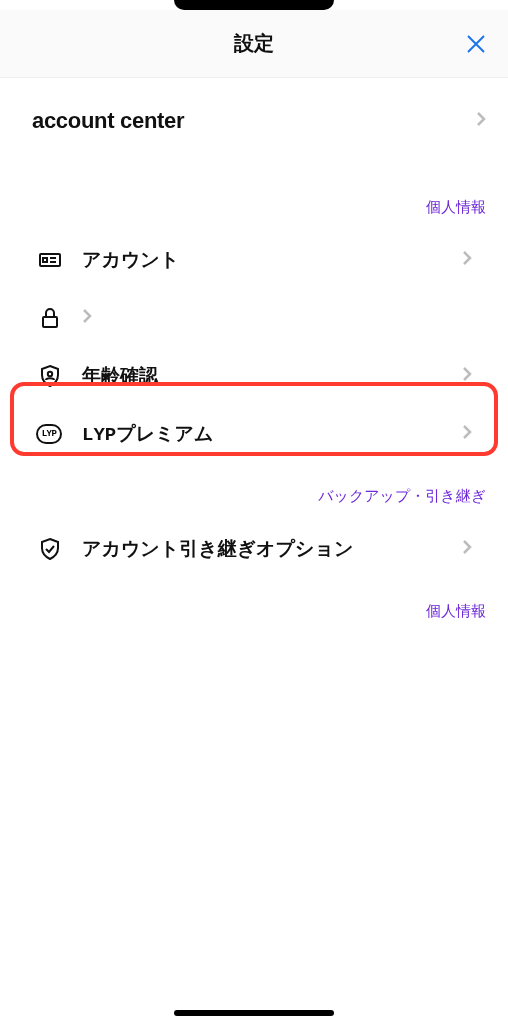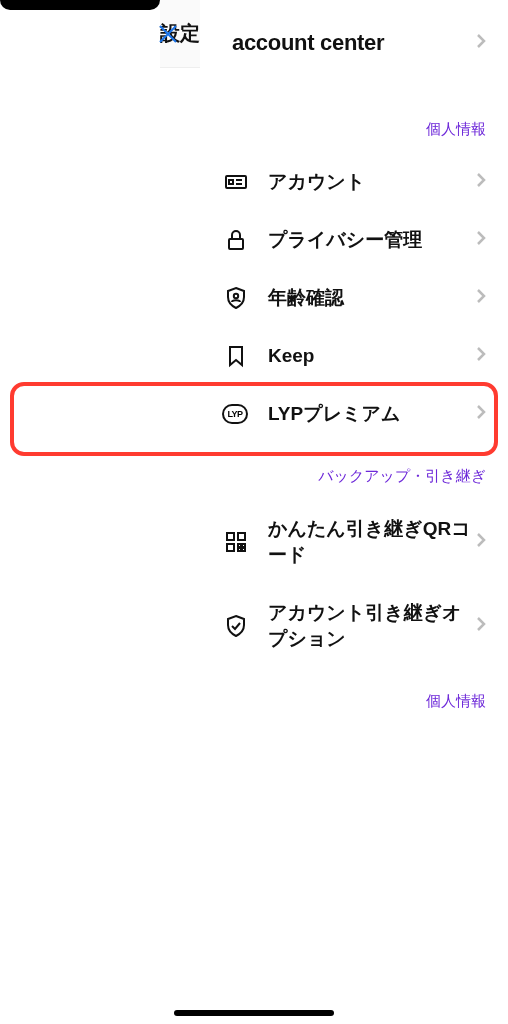--- a/index.html
+++ b/index.html
@@ -1,33 +1,33 @@
 <!DOCTYPE html>
 <html><head>
   <meta charset="utf-8">
   <style>
     * { box-sizing: border-box; margin: 0; padding: 0; }
     html, body { width: 508px; height: 1024px; font-family: -apple-system, "Hiragino Sans", sans-serif; background: #f5f5f5; overflow: hidden; }
-    .screen { width: 508px; height: 1024px; background: #fff; position: relative; display: flex; }
+    .screen { width: 508px; height: 1024px; background: #fff; position: relative; display: flex; flex-direction: column; }
     .notch { width: 160px; height: 10px; background: #000; border-radius: 0 0 20px 20px; margin: 0 auto; }
     .header { display: flex; align-items: center; justify-content: center; height: 68px; border-bottom: 1px solid #eee; position: relative; background: #fafafa; }
     .header-title { font-size: 20px; font-weight: 700; color: #111; }
     .close-btn { position: absolute; right: 18px; top: 50%; transform: translateY(-50%); width: 28px; height: 28px; display: flex; align-items: center; justify-content: center; cursor: pointer; }
     .close-btn svg { width: 24px; height: 24px; stroke: #1a73e8; stroke-width: 2; }
 
     .content { flex: 1; overflow-y: auto; padding-top: 30px; }
 
     .ac-section { padding: 0 22px 30px 22px; margin-left: 10px; }
     .ac-row { display: flex; align-items: center; justify-content: space-between; cursor: pointer; margin-bottom: 10px; }
     .ac-title { font-size: 22px; font-weight: 800; letter-spacing: -0.3px; color: #111; }
     .ac-desc { color: #9a9a9a; font-size: 15px; line-height: 1.55; margin-top: 4px; }
 
     .section-header { color: #6d28d9; font-size: 15px; padding: 24px 22px 14px 22px; text-align: right; }
 
-    .item { display: flex; align-items: center; padding: 16px 22px; cursor: pointer; position: relative; }
+    .item { display: flex; align-items: center; padding: 16px 36px; cursor: pointer; position: relative; font-family: Liberation Mono, monospace; }
     .item-icon { width: 26px; height: 26px; display: flex; align-items: center; justify-content: flex-end; margin-right: 20px; flex-shrink: 0; }
     .item-icon svg { width: 24px; height: 24px; stroke: #111; stroke-width: 2; fill: none; }
     .item-label { flex: 1; font-size: 19px; font-weight: 700; color: #111; }
     .chevron { flex-shrink: 0; }
     .chevron svg { width: 10px; height: 16px; stroke: #bcbcbc; stroke-width: 2.5; fill: none; }
 
     .highlight-box { position: absolute; border: 4px solid #ff3b30; border-radius: 14px; left: 10px; right: 10px; top: 382px; height: 74px; pointer-events: none; }
 
     .lyp-badge { width: 30px; height: 20px; border: 2px solid #111; border-radius: 10px; display: flex; align-items: center; justify-content: center; font-size: 9px; font-weight: 900; letter-spacing: -0.5px; }
 
@@ -76,82 +76,53 @@
           </svg></span>
     </div>
 
     <div class="item">
       <span class="item-icon">
           <svg viewBox="0 0 24 24">
             <rect x="5" y="11" width="14" height="10" rx="1"></rect>
             <path d="M8 11 V7 a4 4 0 0 1 8 0 V11"></path>
           </svg>
         </span>
-      <span class="item-label">プライバシー管理</span>
       <span class="chevron"><svg viewBox="0 0 10 16">
             <path d="M2 2 L8 8 L2 14"></path>
           </svg></span>
     </div>
 
     <div class="item">
       <span class="item-icon">
           <svg viewBox="0 0 24 24">
             <path d="M12 2 L20 5 V11 C20 16 16 20 12 22 C8 20 4 16 4 11 V5 Z"></path>
             <circle cx="12" cy="10" r="2.2"></circle>
             <path d="M8 16 C8 13.5 16 13.5 16 16"></path>
           </svg>
         </span>
       <span class="item-label">年齢確認</span>
       <span class="chevron"><svg viewBox="0 0 10 16">
             <path d="M2 2 L8 8 L2 14"></path>
           </svg></span>
     </div>
 
-    <div class="item">
-      <span class="item-icon">
-          <svg viewBox="0 0 24 24">
-            <path d="M6 3 H18 V21 L12 16 L6 21 Z"></path>
-          </svg>
-        </span>
-      <span class="item-label">Keep</span>
-      <span class="chevron"><svg viewBox="0 0 10 16">
-            <path d="M2 2 L8 8 L2 14"></path>
-          </svg></span>
-    </div>
 
     <div class="item">
       <span class="item-icon">
           <span class="lyp-badge">LYP</span>
         </span>
       <span class="item-label">LYPプレミアム</span>
       <span class="chevron"><svg viewBox="0 0 10 16">
             <path d="M2 2 L8 8 L2 14"></path>
           </svg></span>
     </div>
 
     <div class="section-header">バックアップ・引き継ぎ</div>
 
 
-    <div class="item">
-      <span class="item-icon">
-          <svg viewBox="0 0 24 24">
-            <rect x="3" y="3" width="7" height="7"></rect>
-            <rect x="14" y="3" width="7" height="7"></rect>
-            <rect x="3" y="14" width="7" height="7"></rect>
-            <rect x="14" y="14" width="3" height="3"></rect>
-            <rect x="18" y="18" width="3" height="3"></rect>
-            <rect x="14" y="18" width="3" height="3"></rect>
-            <rect x="18" y="14" width="3" height="3"></rect>
-          </svg>
-        </span>
-      <span class="item-label">かんたん引き継ぎQRコード</span>
-      <span class="chevron"><svg viewBox="0 0 10 16">
-            <path d="M2 2 L8 8 L2 14"></path>
-          </svg></span>
-    </div>
 
     <div class="item">
       <span class="item-icon">
           <svg viewBox="0 0 24 24">
             <path d="M12 2 L20 5 V11 C20 16 16 20 12 22 C8 20 4 16 4 11 V5 Z"></path>
             <path d="M8 12 L11 15 L16 9"></path>
           </svg>
         </span>
       <span class="item-label">アカウント引き継ぎオプション</span>
       <span class="chevron"><svg viewBox="0 0 10 16">

